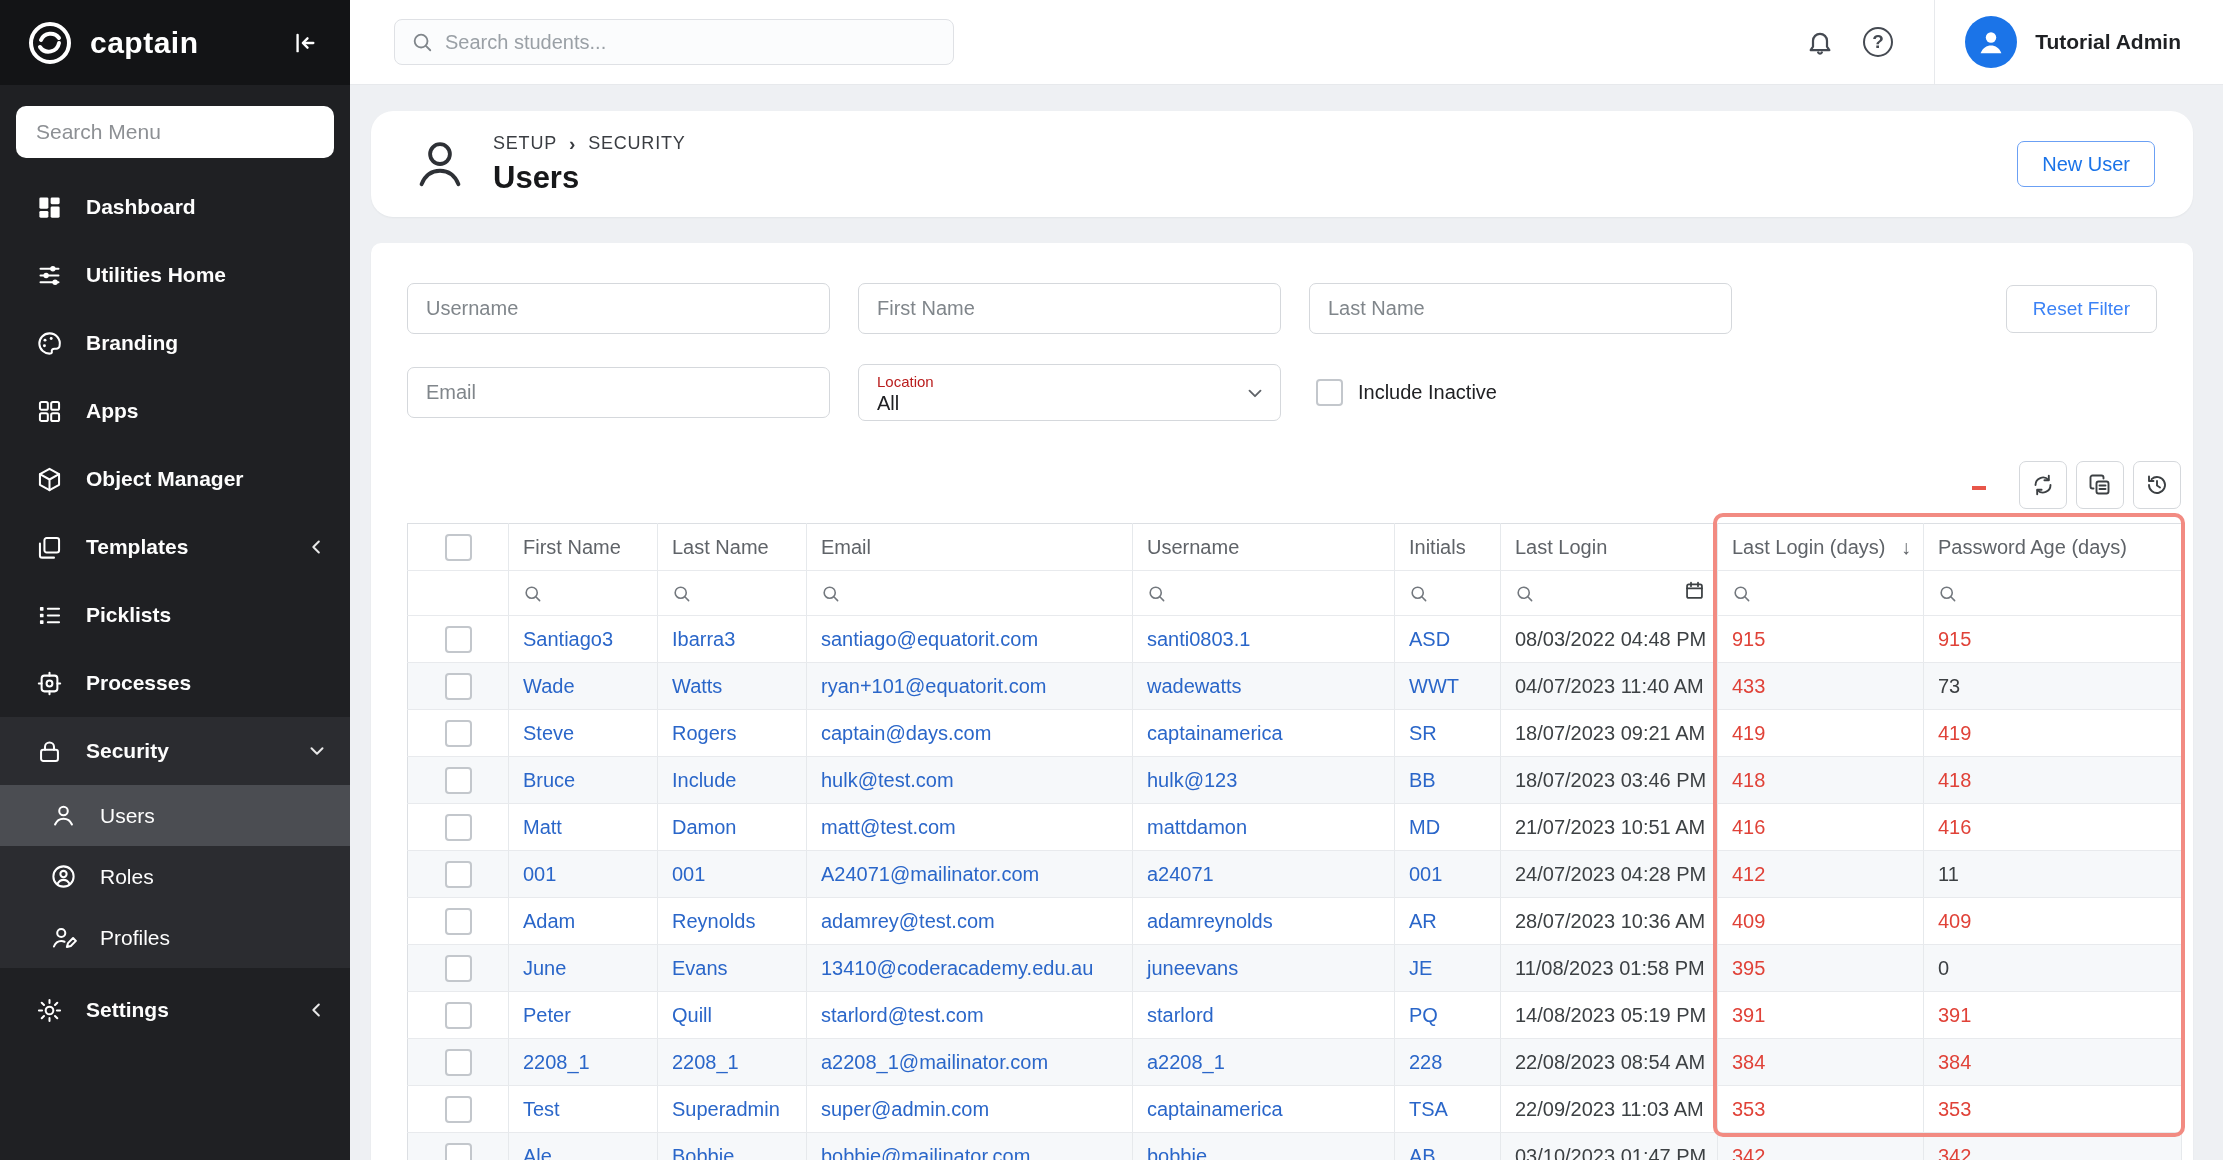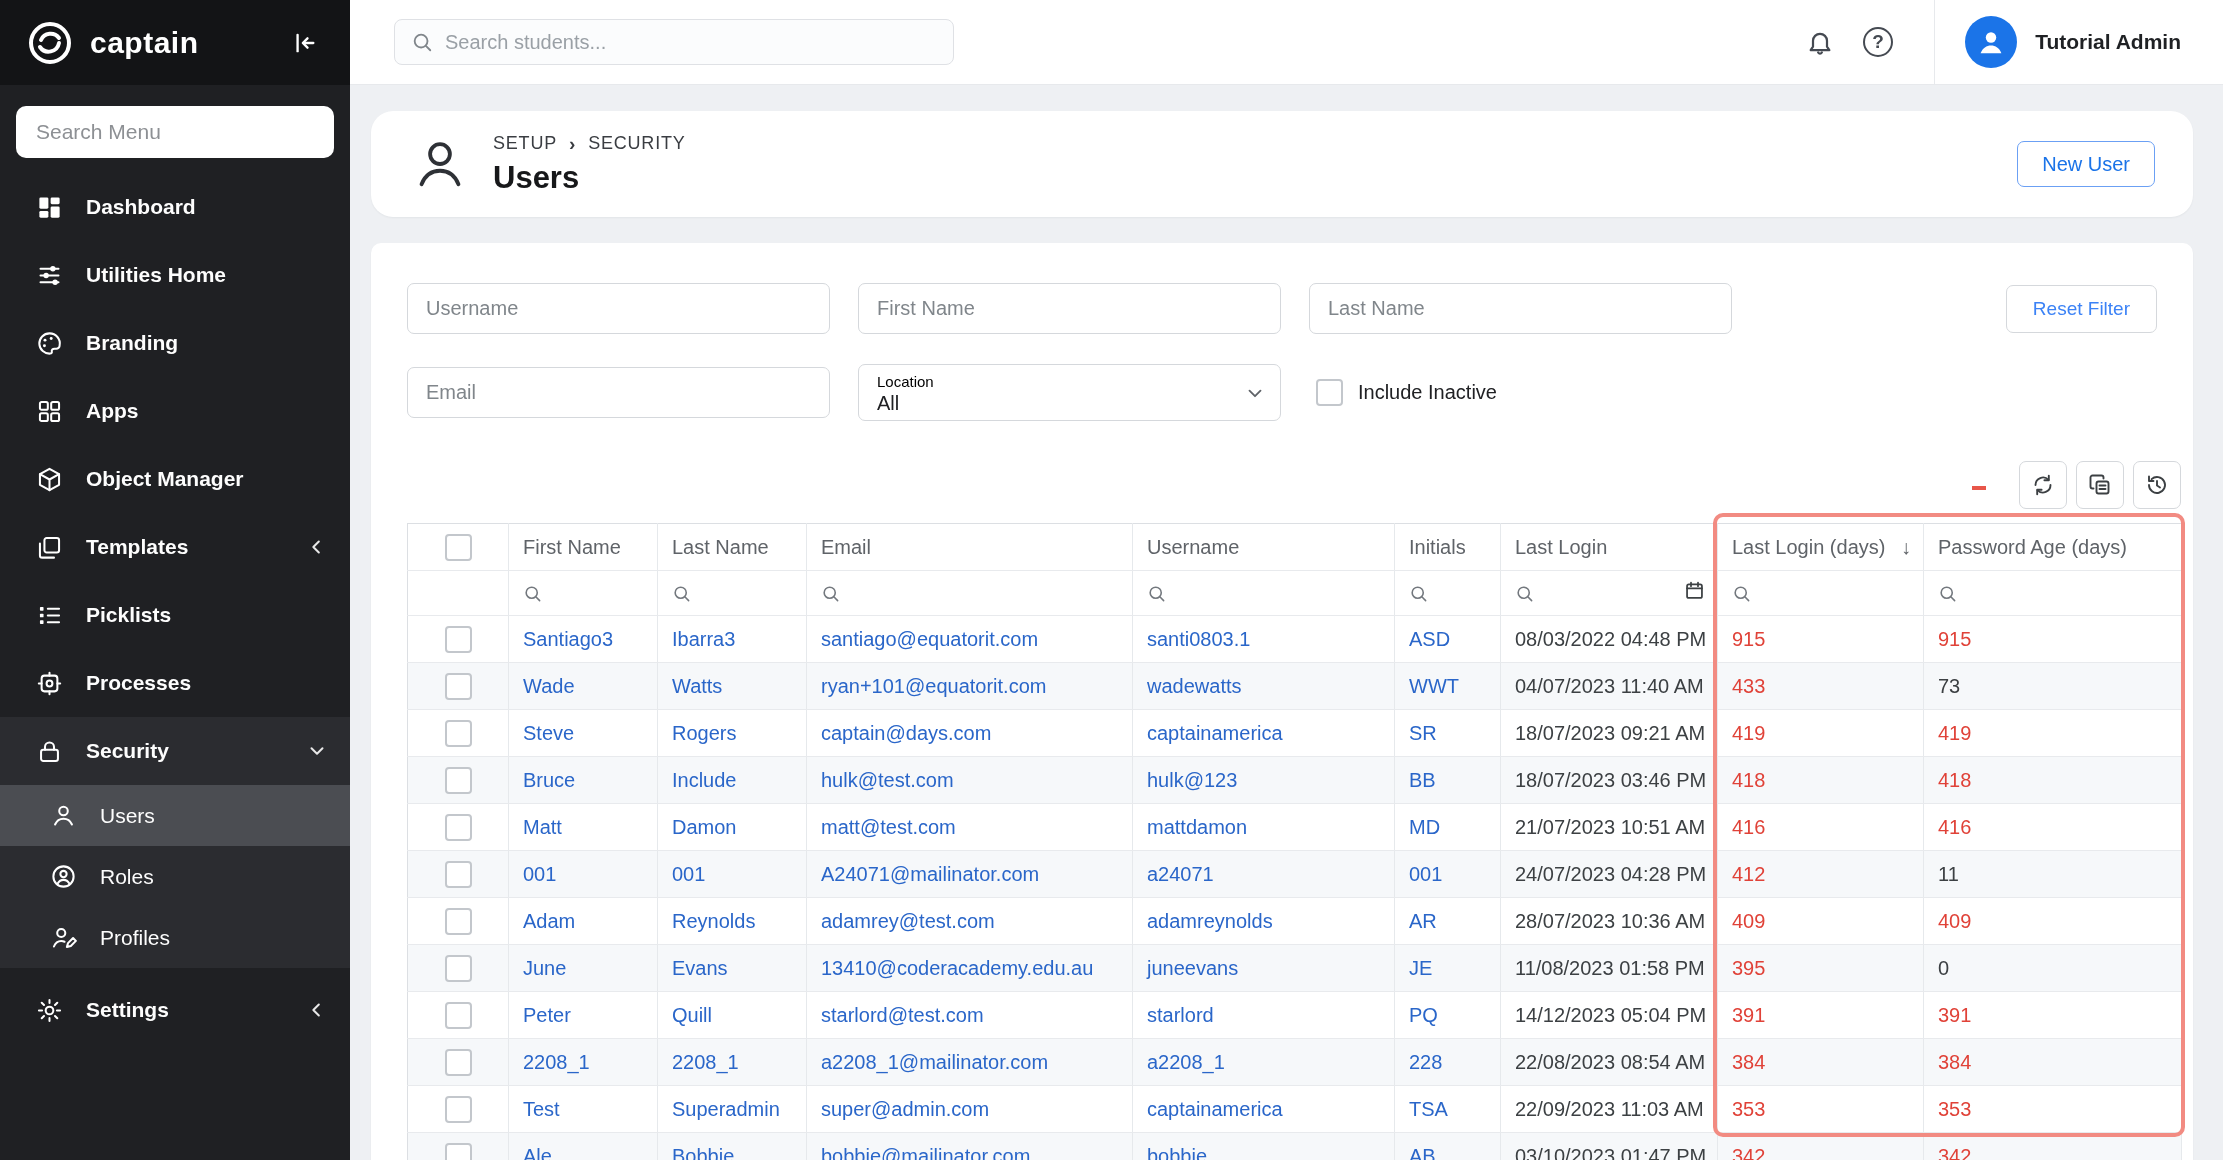--- a/index.html
+++ b/index.html
@@ -73,21 +73,21 @@
   .filters { padding:40px 36px 0 36px; }
   .f-row1 { display:flex; gap:28px; align-items:center; }
   .f-input { width:423px; height:51px; border:1px solid #d5d8dc; border-radius:7px; padding:0 18px;
     font-size:20px; color:#3c4043; outline:none; font-family:inherit; background:#fff; }
   .f-input::placeholder { color:#80868b; }
   .reset-btn { margin-left:auto; height:48px; padding:0 26px; background:#fff; border:1px solid #d5d8dc;
     border-radius:7px; font-size:19px; color:#3b82f6; cursor:pointer; font-family:inherit; }
   .f-row2 { margin-top:30px; display:flex; gap:28px; align-items:center; }
   .loc-select { width:423px; height:57px; border:1px solid #d5d8dc; border-radius:7px; position:relative;
     padding:8px 18px 0; cursor:pointer; }
-  .loc-label { font-size:15px; color:#000000; display:block; }
+  .loc-label { font-size:15px; color:#b91c1c; display:block; }
   .loc-value { font-size:20px; color:#202124; margin-top:2px; display:block; }
   .loc-caret { position:absolute; right:14px; top:50%; transform:translateY(-50%); display:flex; }
   .loc-caret svg { width:22px; height:22px; stroke:#5f6368; fill:none; stroke-width:2; stroke-linecap:round; stroke-linejoin:round; }
   .inactive-wrap { display:flex; align-items:center; gap:15px; margin-left:7px; cursor:pointer; }
   .checkbox { width:27px; height:27px; border:2px solid #c3c7cc; border-radius:4px; background:#fff; display:inline-block; flex-shrink:0; }
   .inactive-label { font-size:20px; color:#202124; }
 
   .grid-toolbar { display:flex; justify-content:flex-end; gap:9px; margin:40px 12px 14px 0; }
   .tool-btn { width:48px; height:48px; border:1px solid #d5d8dc; border-radius:7px; background:#fff;
     display:flex; align-items:center; justify-content:center; cursor:pointer; }
@@ -624,21 +624,21 @@
     <td class="red">395</td>
     <td class="dark">0</td>
   </tr>
                 <tr>
     <td class="c-check"><span class="checkbox"></span></td>
     <td class="blue">Peter</td>
     <td class="blue">Quill</td>
     <td class="blue">starlord@test.com</td>
     <td class="blue">starlord</td>
     <td class="blue">PQ</td>
-    <td class="dark">14/12/2023 05:04 PM</td>
+    <td class="dark">14/08/2023 05:19 PM</td>
     <td class="red">391</td>
     <td class="red">391</td>
   </tr>
                 <tr class="alt">
     <td class="c-check"><span class="checkbox"></span></td>
     <td class="blue">2208_1</td>
     <td class="blue">2208_1</td>
     <td class="blue">a2208_1@mailinator.com</td>
     <td class="blue">a2208_1</td>
     <td class="blue">228</td>

